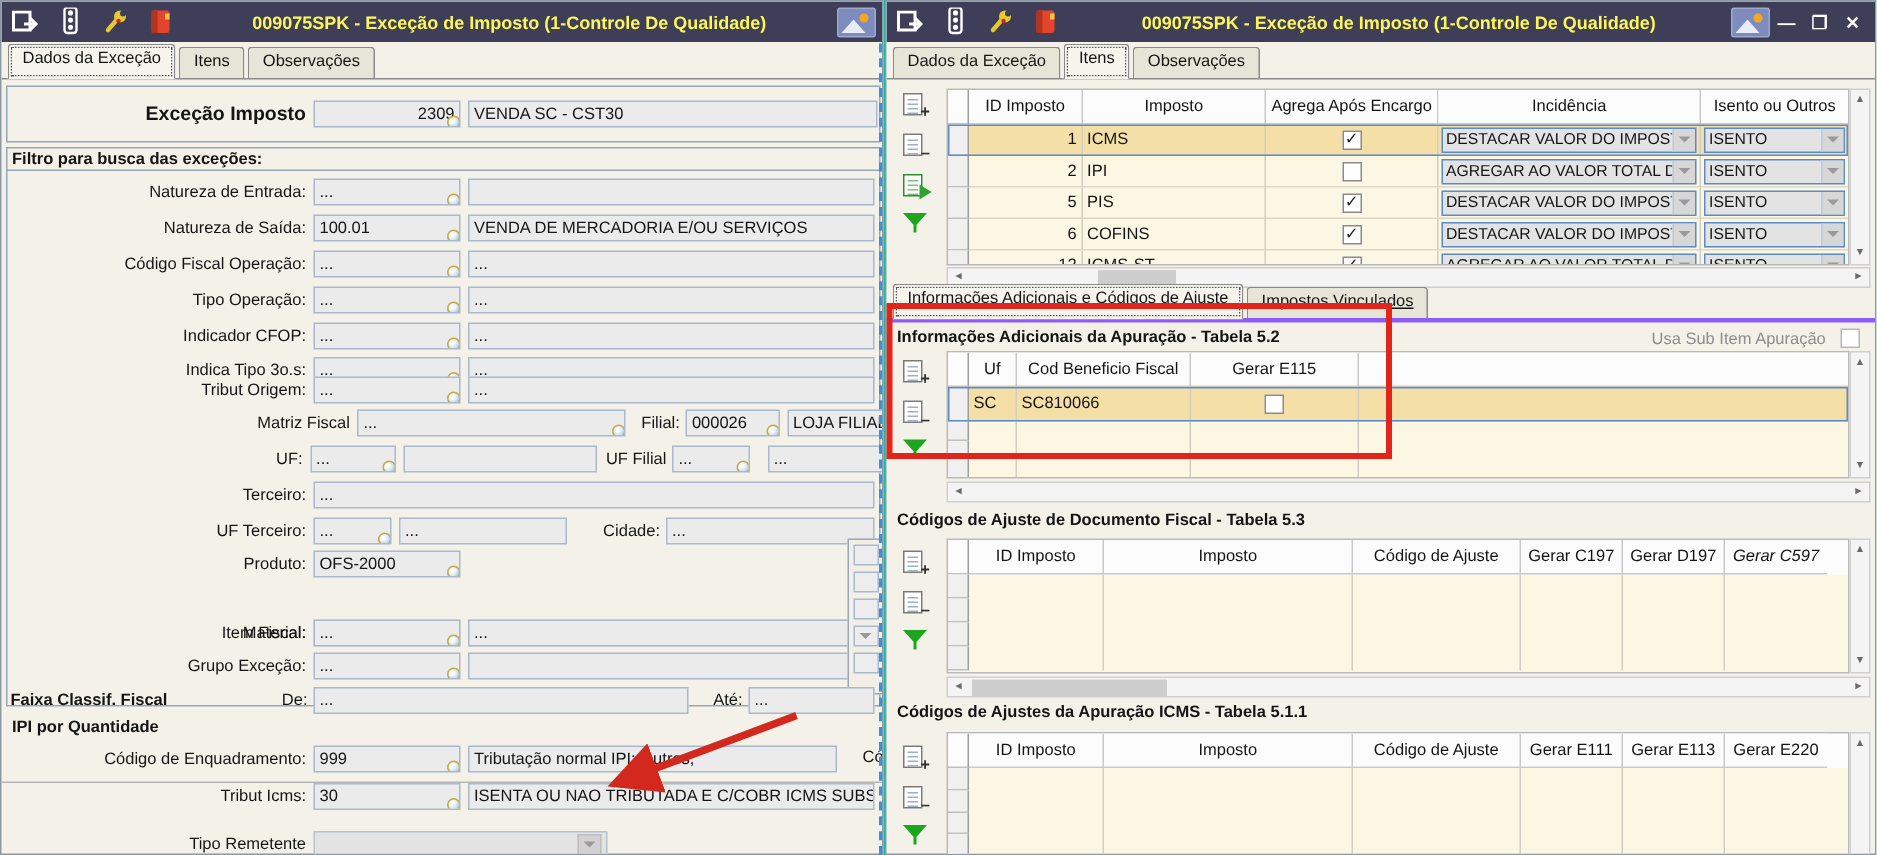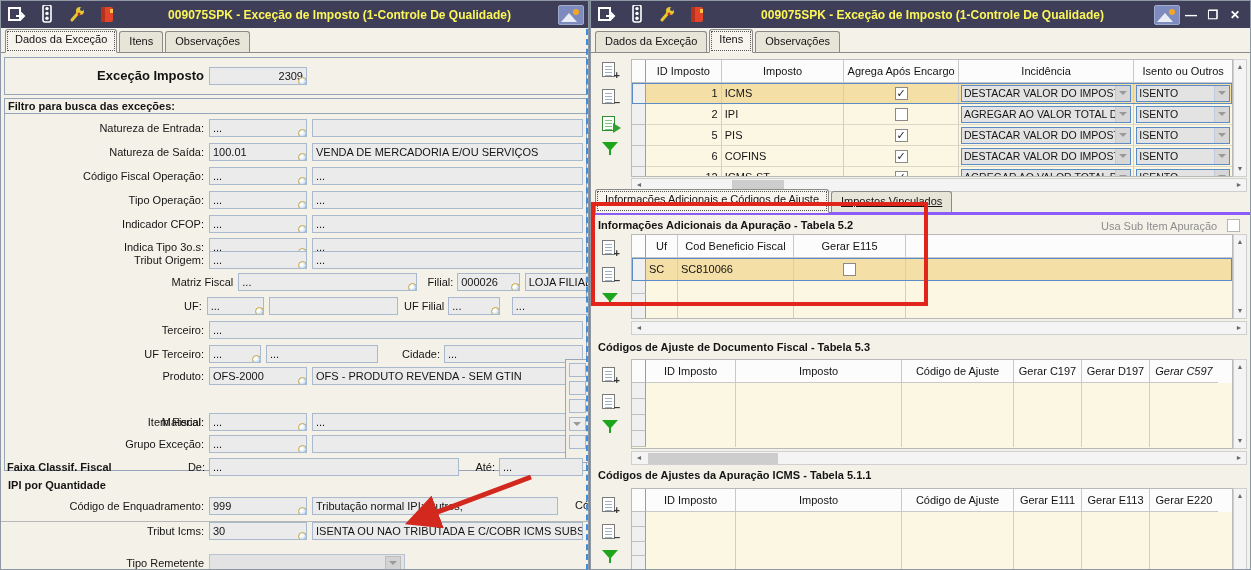--- a/index.html
+++ b/index.html
@@ -130,20 +130,21 @@
     <div class="tabstrip">
       <span class="tab active">Dados da Exceção</span>
       <span class="tab">Itens</span>
       <span class="tab">Observações</span>
     </div>
 
     <div class="groupbox" style="left:3px;top:56px;width:583px;height:38px;"></div>
     <div class="frow" style="top:65px;">
       <span class="flabel" style="font-weight:bold;font-size:13px;">Exceção Imposto</span>
       <span class="fld code num" style="justify-content:flex-end;">2309</span>
+      <span class="fld desc" style="margin-right:4px;">VENDA SC - CST30</span>
     </div>
 
     <div class="groupbox" style="left:3px;top:97px;width:583px;height:373px;"></div>
     <div class="sect-title" style="left:7px;top:99px;">Filtro para busca das exceções:</div>
     <div class="hline" style="left:3px;top:112px;width:583px;"></div>
 
     <div class="frow" style="top:117px;">
       <span class="flabel">Natureza de Entrada:</span>
       <span class="fld code">...</span>
       <span class="fld desc" style="margin-right:6px;"></span>
@@ -205,21 +206,20 @@
       <span class="flabel">UF Terceiro:</span>
       <span class="fld code" style="width:52px;">...</span>
       <span class="fld" style="width:112px;margin-left:5px;">...</span>
       <span style="width:66px;text-align:right;padding-right:4px;">Cidade:</span>
       <span class="fld" style="flex:1;margin-right:6px;">...</span>
     </div>
 
     <div class="frow" style="top:365px;width:566px;">
       <span class="flabel">Produto:</span>
       <span class="fld code">OFS-2000</span>
-      <span class="fld desc">OFS - PRODUTO REVENDA - SEM GTIN</span>
     </div>
     <div class="frow" style="top:411px;width:566px;">
       <span class="flabel">Material:</span>
       <span class="fld code">...</span>
       <span class="fld desc"></span>
     </div>
     <div class="frow" style="top:411px;width:566px;">
       <span class="flabel">Item Fiscal:</span>
       <span class="fld code">...</span>
       <span class="fld desc">...</span>

